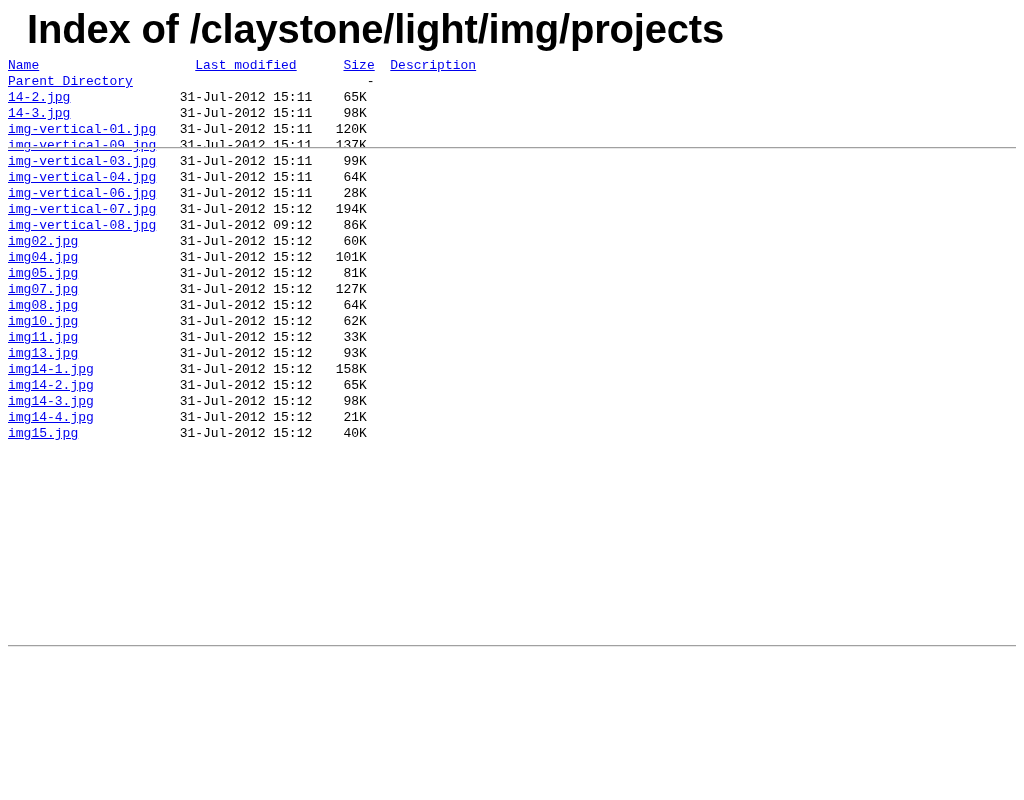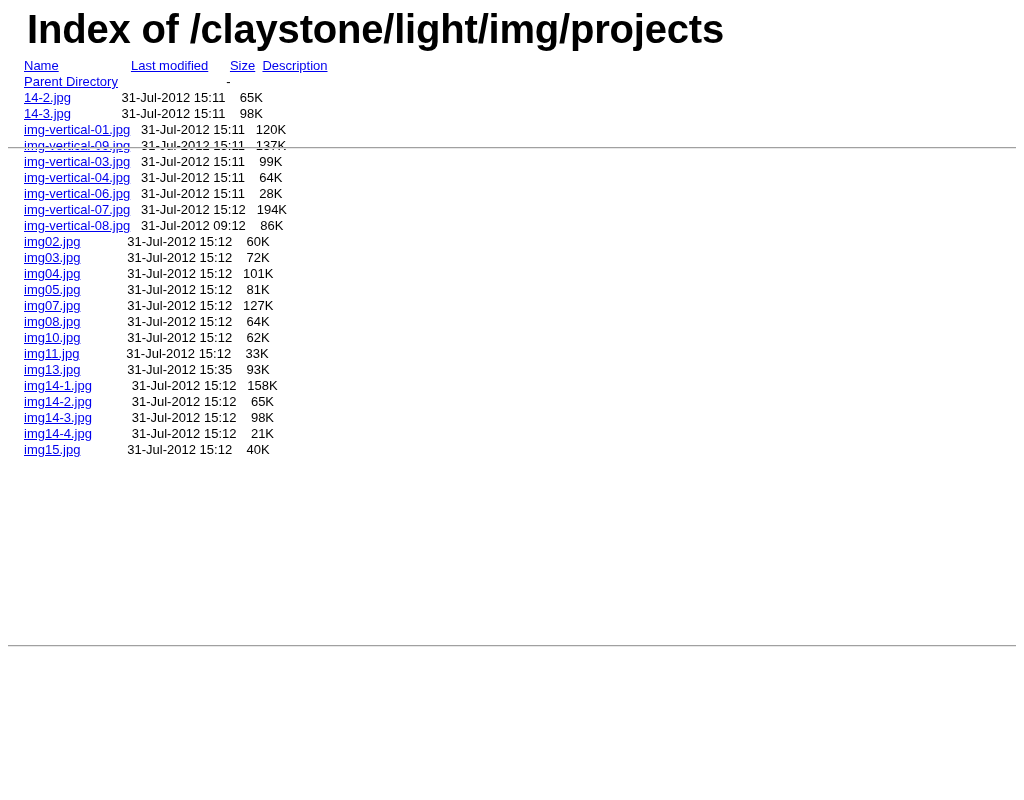--- a/index.html
+++ b/index.html
@@ -34,26 +34,26 @@
 
   
   .index-listing {
     position: absolute;
     left: 0;
     top: 58px;
     width: 1024px;
   }
 
   pre.listing-pre {
-    font-family: Liberation Sans, sans-serif;
+    font-family: Liberation Mono, monospace;
     font-size: 13px;
     line-height: 16px;
     color: #000000;
     margin: 0;
-    padding: 0 24px;
+    padding: 0 8px;
     white-space: pre;
     letter-spacing: 0px;
   }
 
   pre.listing-pre a {
     color: #0000ee;
     text-decoration: underline;
   }
 
   
@@ -88,28 +88,27 @@
 </span></span><span><a href="#">14-2.jpg</a><span>              31-Jul-2012 15:11    65K
 </span></span><span><a href="#">14-3.jpg</a><span>              31-Jul-2012 15:11    98K
 </span></span><span><a href="#">img-vertical-01.jpg</a><span>   31-Jul-2012 15:11   120K
 </span></span><span><a href="#">img-vertical-09.jpg</a><span>   31-Jul-2012 15:11   137K
 </span></span><span><a href="#">img-vertical-03.jpg</a><span>   31-Jul-2012 15:11    99K
 </span></span><span><a href="#">img-vertical-04.jpg</a><span>   31-Jul-2012 15:11    64K
 </span></span><span><a href="#">img-vertical-06.jpg</a><span>   31-Jul-2012 15:11    28K
 </span></span><span><a href="#">img-vertical-07.jpg</a><span>   31-Jul-2012 15:12   194K
 </span></span><span><a href="#">img-vertical-08.jpg</a><span>   31-Jul-2012 09:12    86K
 </span></span><span><a href="#">img02.jpg</a><span>             31-Jul-2012 15:12    60K
-</span></span><span><a href="#">img03.jpg</a><span>             31-Jul-2012 15:12    72K
 </span></span><span><a href="#">img04.jpg</a><span>             31-Jul-2012 15:12   101K
 </span></span><span><a href="#">img05.jpg</a><span>             31-Jul-2012 15:12    81K
 </span></span><span><a href="#">img07.jpg</a><span>             31-Jul-2012 15:12   127K
 </span></span><span><a href="#">img08.jpg</a><span>             31-Jul-2012 15:12    64K
 </span></span><span><a href="#">img10.jpg</a><span>             31-Jul-2012 15:12    62K
 </span></span><span><a href="#">img11.jpg</a><span>             31-Jul-2012 15:12    33K
-</span></span><span><a href="#">img13.jpg</a><span>             31-Jul-2012 15:35    93K
+</span></span><span><a href="#">img13.jpg</a><span>             31-Jul-2012 15:12    93K
 </span></span><span><a href="#">img14-1.jpg</a><span>           31-Jul-2012 15:12   158K
 </span></span><span><a href="#">img14-2.jpg</a><span>           31-Jul-2012 15:12    65K
 </span></span><span><a href="#">img14-3.jpg</a><span>           31-Jul-2012 15:12    98K
 </span></span><span><a href="#">img14-4.jpg</a><span>           31-Jul-2012 15:12    21K
 </span></span><span><a href="#">img15.jpg</a><span>             31-Jul-2012 15:12    40K
 </span></span></pre>
 
   <hr class="index-rule rule-bottom">
 
 </div>

